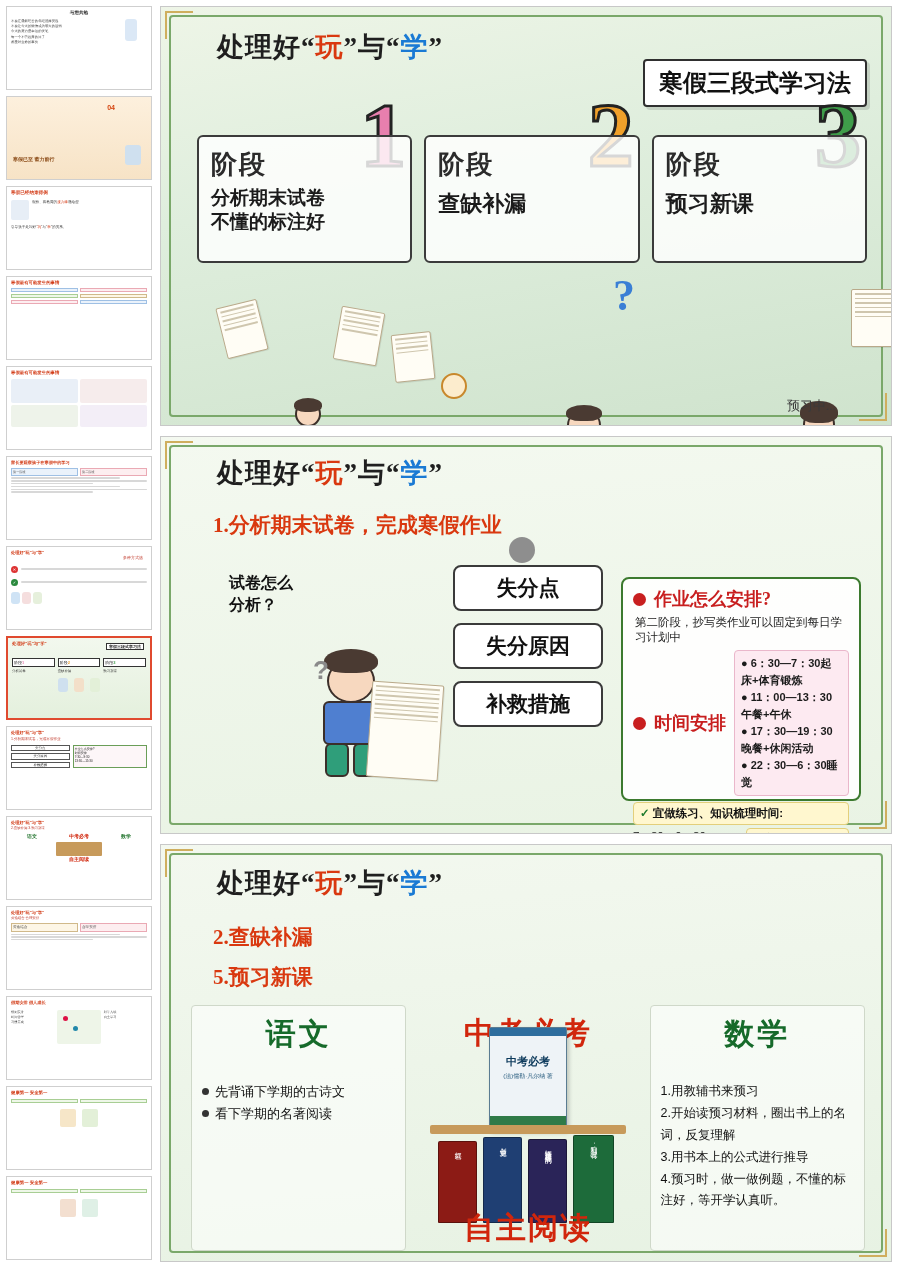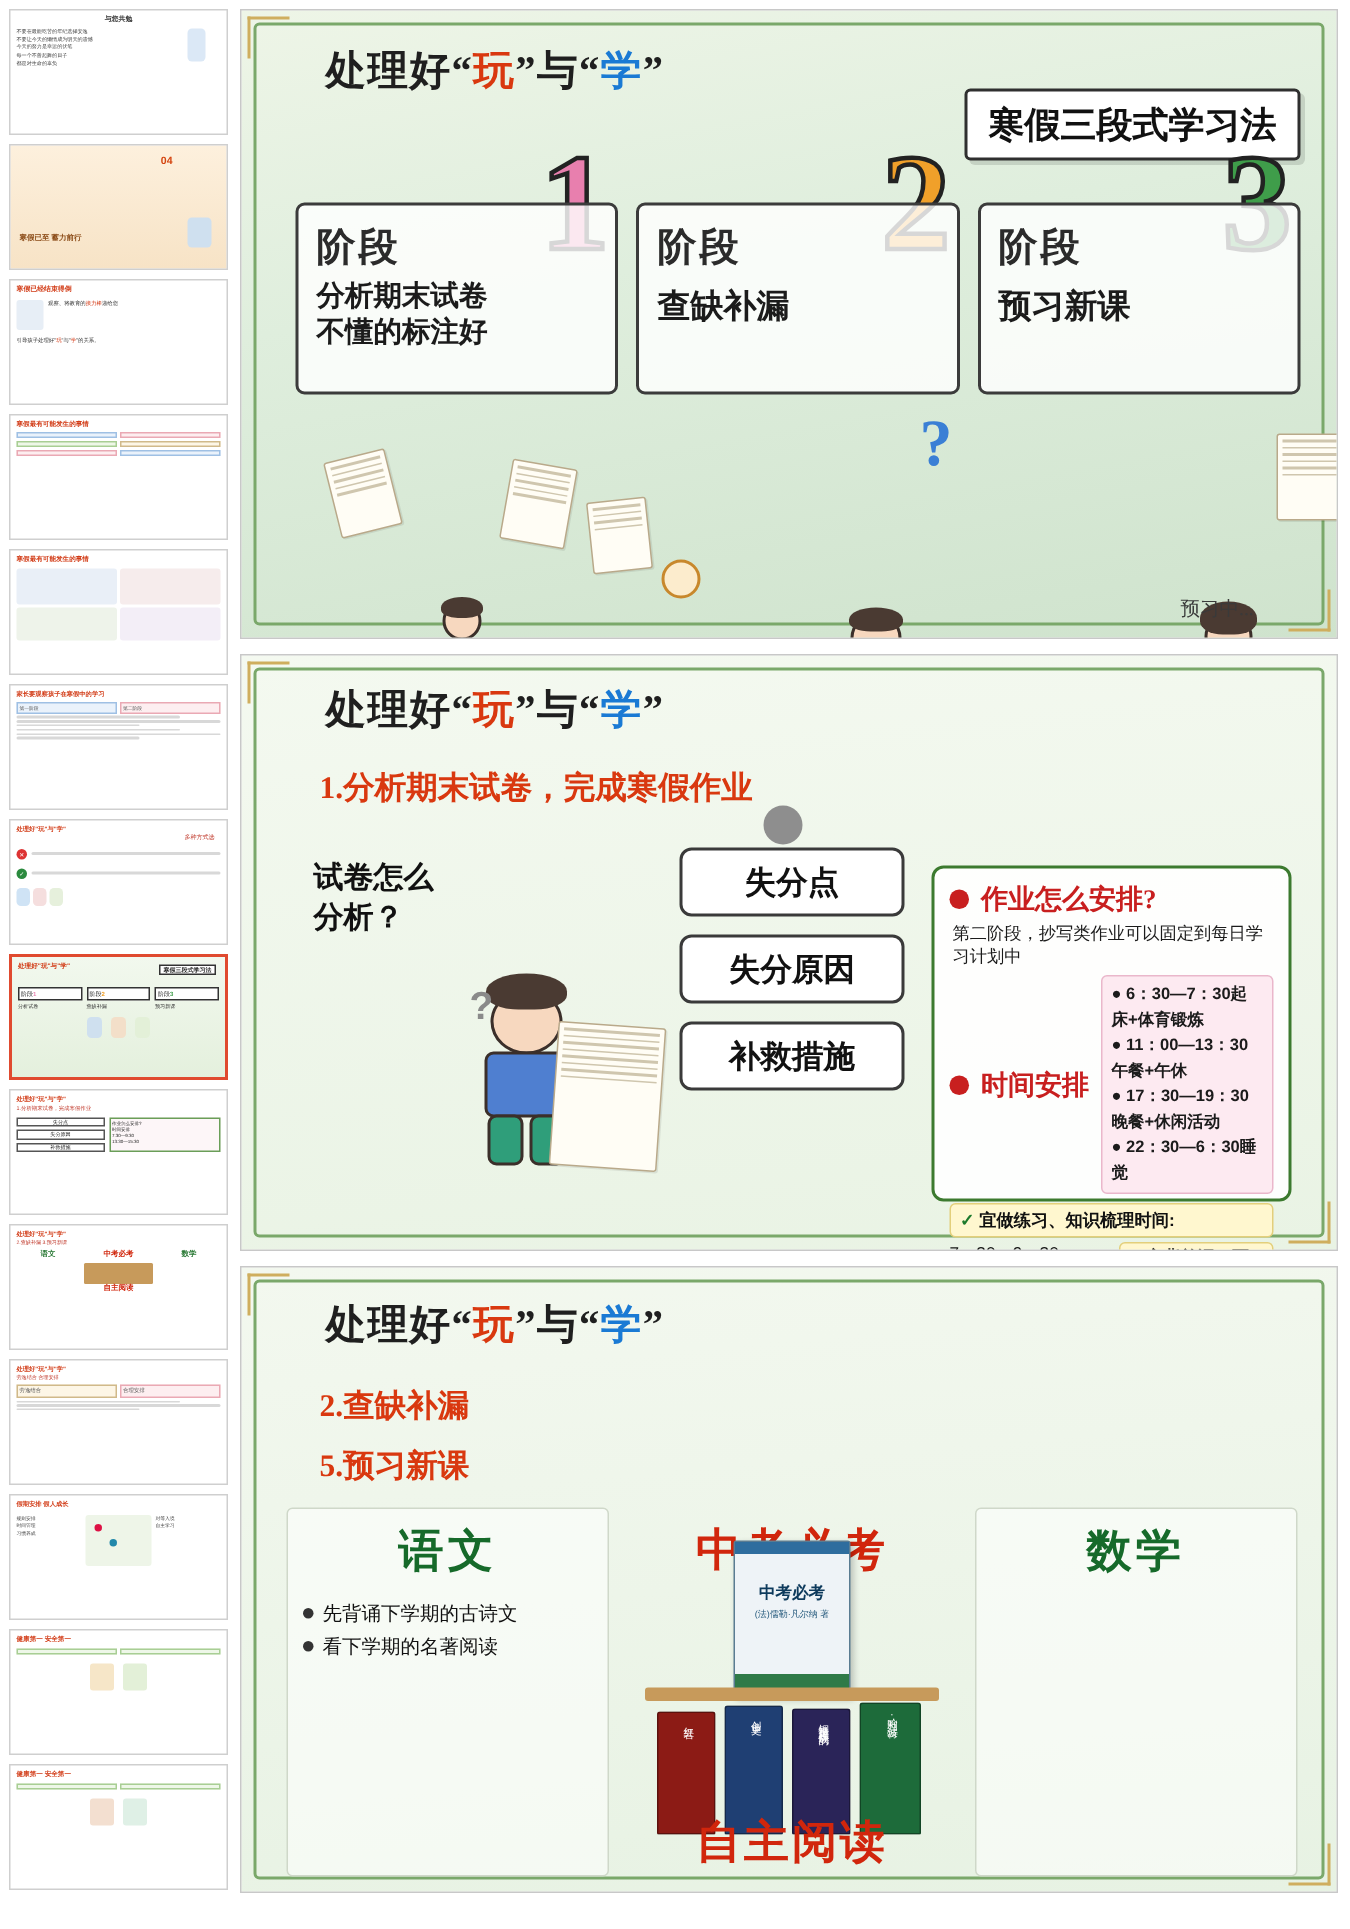--- a/index.html
+++ b/index.html
@@ -116,21 +116,21 @@
   .body { border-radius:6px; border:2px solid #3b2f2a; }
   .paper {
     background:#fffdf5; border:1.6px solid #b9a98a; border-radius:2px;
     box-shadow:1px 1px 0 rgba(0,0,0,0.08);
   }
   .paper .pl { height:1.5px; background:#cfc6ae; margin:3px 3px; }
 
   
   .s2-h1 { position:absolute; left:52px; top:74px; font-size:21px; font-weight:bold; color:#d9380f; font-family:"Liberation Serif", serif;}
   .s2-h2 { position:absolute; right:32px; top:110px; font-size:23px; font-weight:bold; color:#12481c; font-family:"Liberation Serif", serif;}
-  .s2-q { position:absolute; left:48px; top:135px; font-size:20px; font-weight:bold; color:#111; font-family:Liberation Sans, sans-serif; line-height:1.35;}
+  .s2-q { position:absolute; left:68px; top:135px; font-size:16px; font-weight:bold; color:#111; font-family:Liberation Sans, sans-serif; line-height:1.35;}
   .pill {
     border:2px solid #3a3a3a; border-radius:8px; background:#fff;
     font-size:21px; font-weight:bold; color:#111; text-align:center;
     padding:7px 14px; font-family:"Liberation Serif", serif;
   }
   .pill-wrap { position:absolute; left:292px; top:128px; display:flex; flex-direction:column; gap:12px; width:150px;}
   .dot-node { position:absolute; left:348px; top:100px; width:26px; height:26px; border-radius:50%; background:#8e8e8e;}
   .s2-panel {
     position:absolute; left:460px; top:140px; right:30px; bottom:32px;
     border:2px solid #3c7a2f; border-radius:8px; background:rgba(255,255,255,0.9);
@@ -156,21 +156,21 @@
   .s3-h1 { position:absolute; left:52px; top:78px; font-size:21px; font-weight:bold; color:#d9380f; font-family:"Liberation Serif", serif;}
   .s3-h2 { position:absolute; left:52px; top:118px; font-size:21px; font-weight:bold; color:#d9380f; font-family:"Liberation Serif", serif;}
   .s3-para { position:absolute; left:196px; top:78px; right:26px; font-size:12.5px; line-height:1.6; color:#111;}
   .s3-cols { position:absolute; left:30px; right:26px; top:160px; bottom:10px; display:flex; gap:10px;}
   .s3-col {
     flex:1; border:1px solid #cfd8c9; border-radius:4px;
     background:rgba(255,255,255,0.55); padding:8px 10px; position:relative;
   }
   .s3-col.mid { flex:1.05; background:transparent; border:none;}
   .col-title { text-align:center; font-size:30px; font-weight:bold; color:#166a2a; font-family:"Liberation Serif", serif; letter-spacing:3px;}
-  .col-body { margin-top:10px; font-size:13px; line-height:1.7; color:#111;}
+  .col-body { margin-top:26px; font-size:13px; line-height:1.7; color:#111;}
   .li { display:flex; gap:6px; align-items:flex-start; }
   .li .bd { width:7px; height:7px; border-radius:50%; background:#333; margin-top:7px; flex:none;}
   .mid-top { text-align:center; font-size:30px; font-weight:bold; color:#d1260c; font-family:"Liberation Serif", serif; letter-spacing:2px;}
   .mid-bottom { position:absolute; left:0; right:0; bottom:2px; text-align:center; font-size:30px; font-weight:bold; color:#d1260c; font-family:"Liberation Serif", serif; letter-spacing:2px;}
   .shelf { position:absolute; left:6%; right:6%; top:120px; height:9px; background:#c79a5b; border-radius:2px; }
   .book { position:absolute; bottom:0; border-radius:2px 2px 1px 1px; border:1px solid rgba(0,0,0,0.35); }
   .book .bt { font-size:7px; color:#fff; writing-mode:vertical-rl; margin:4px auto 0; text-align:center; letter-spacing:1px;}
   .featured-book {
     position:absolute; left:50%; transform:translateX(-50%); top:22px;
     width:78px; height:104px; background:#eef3f7; border:1px solid #5a7c92; border-radius:2px;
@@ -608,19 +608,25 @@
             <div class="book" style="left:74%;width:22%;height:88px;background:#1d6b3a;">
               <div class="bt">哈利·波特</div>
             </div>
           </div>
 
           <div class="mid-bottom">自主阅读</div>
         </div>
 
         <div class="s3-col">
           <div class="col-title">数学</div>
+          <div class="col-body" style="font-size:12.5px;line-height:1.75;">
+            <div>1.用教辅书来预习</div>
+            <div>2.开始读预习材料，圈出书上的名词，反复理解</div>
+            <div>3.用书本上的公式进行推导</div>
+            <div>4.预习时，做一做例题，不懂的标注好，等开学认真听。</div>
+          </div>
         </div>
 
       </div>
     </div>
 
   </div>
 </div>
 
 </body></html>

